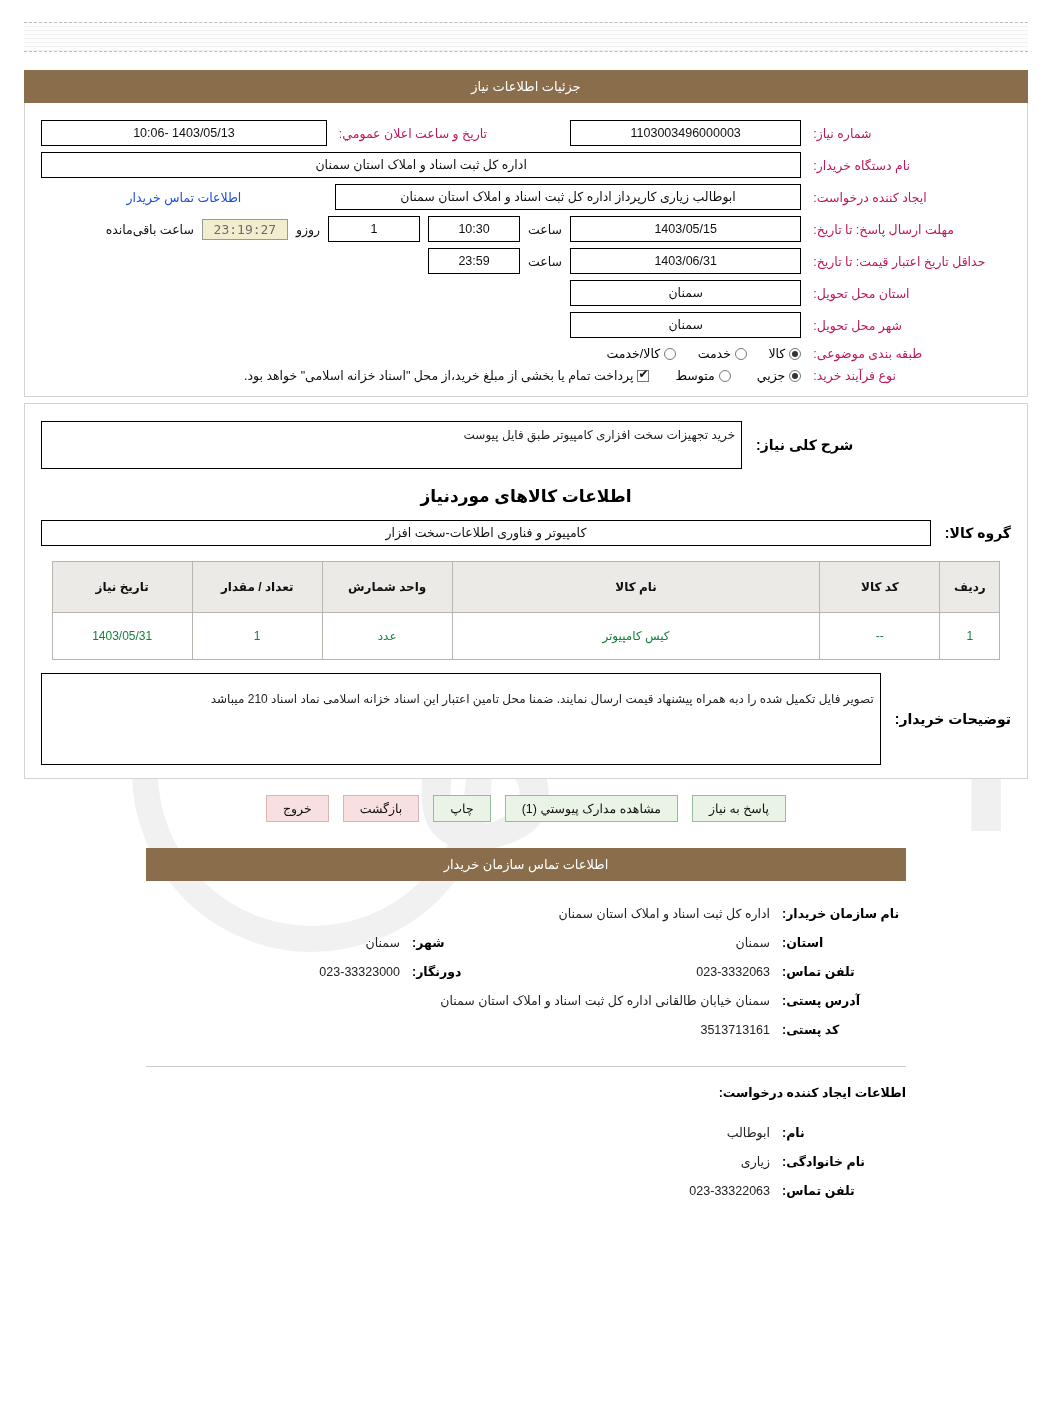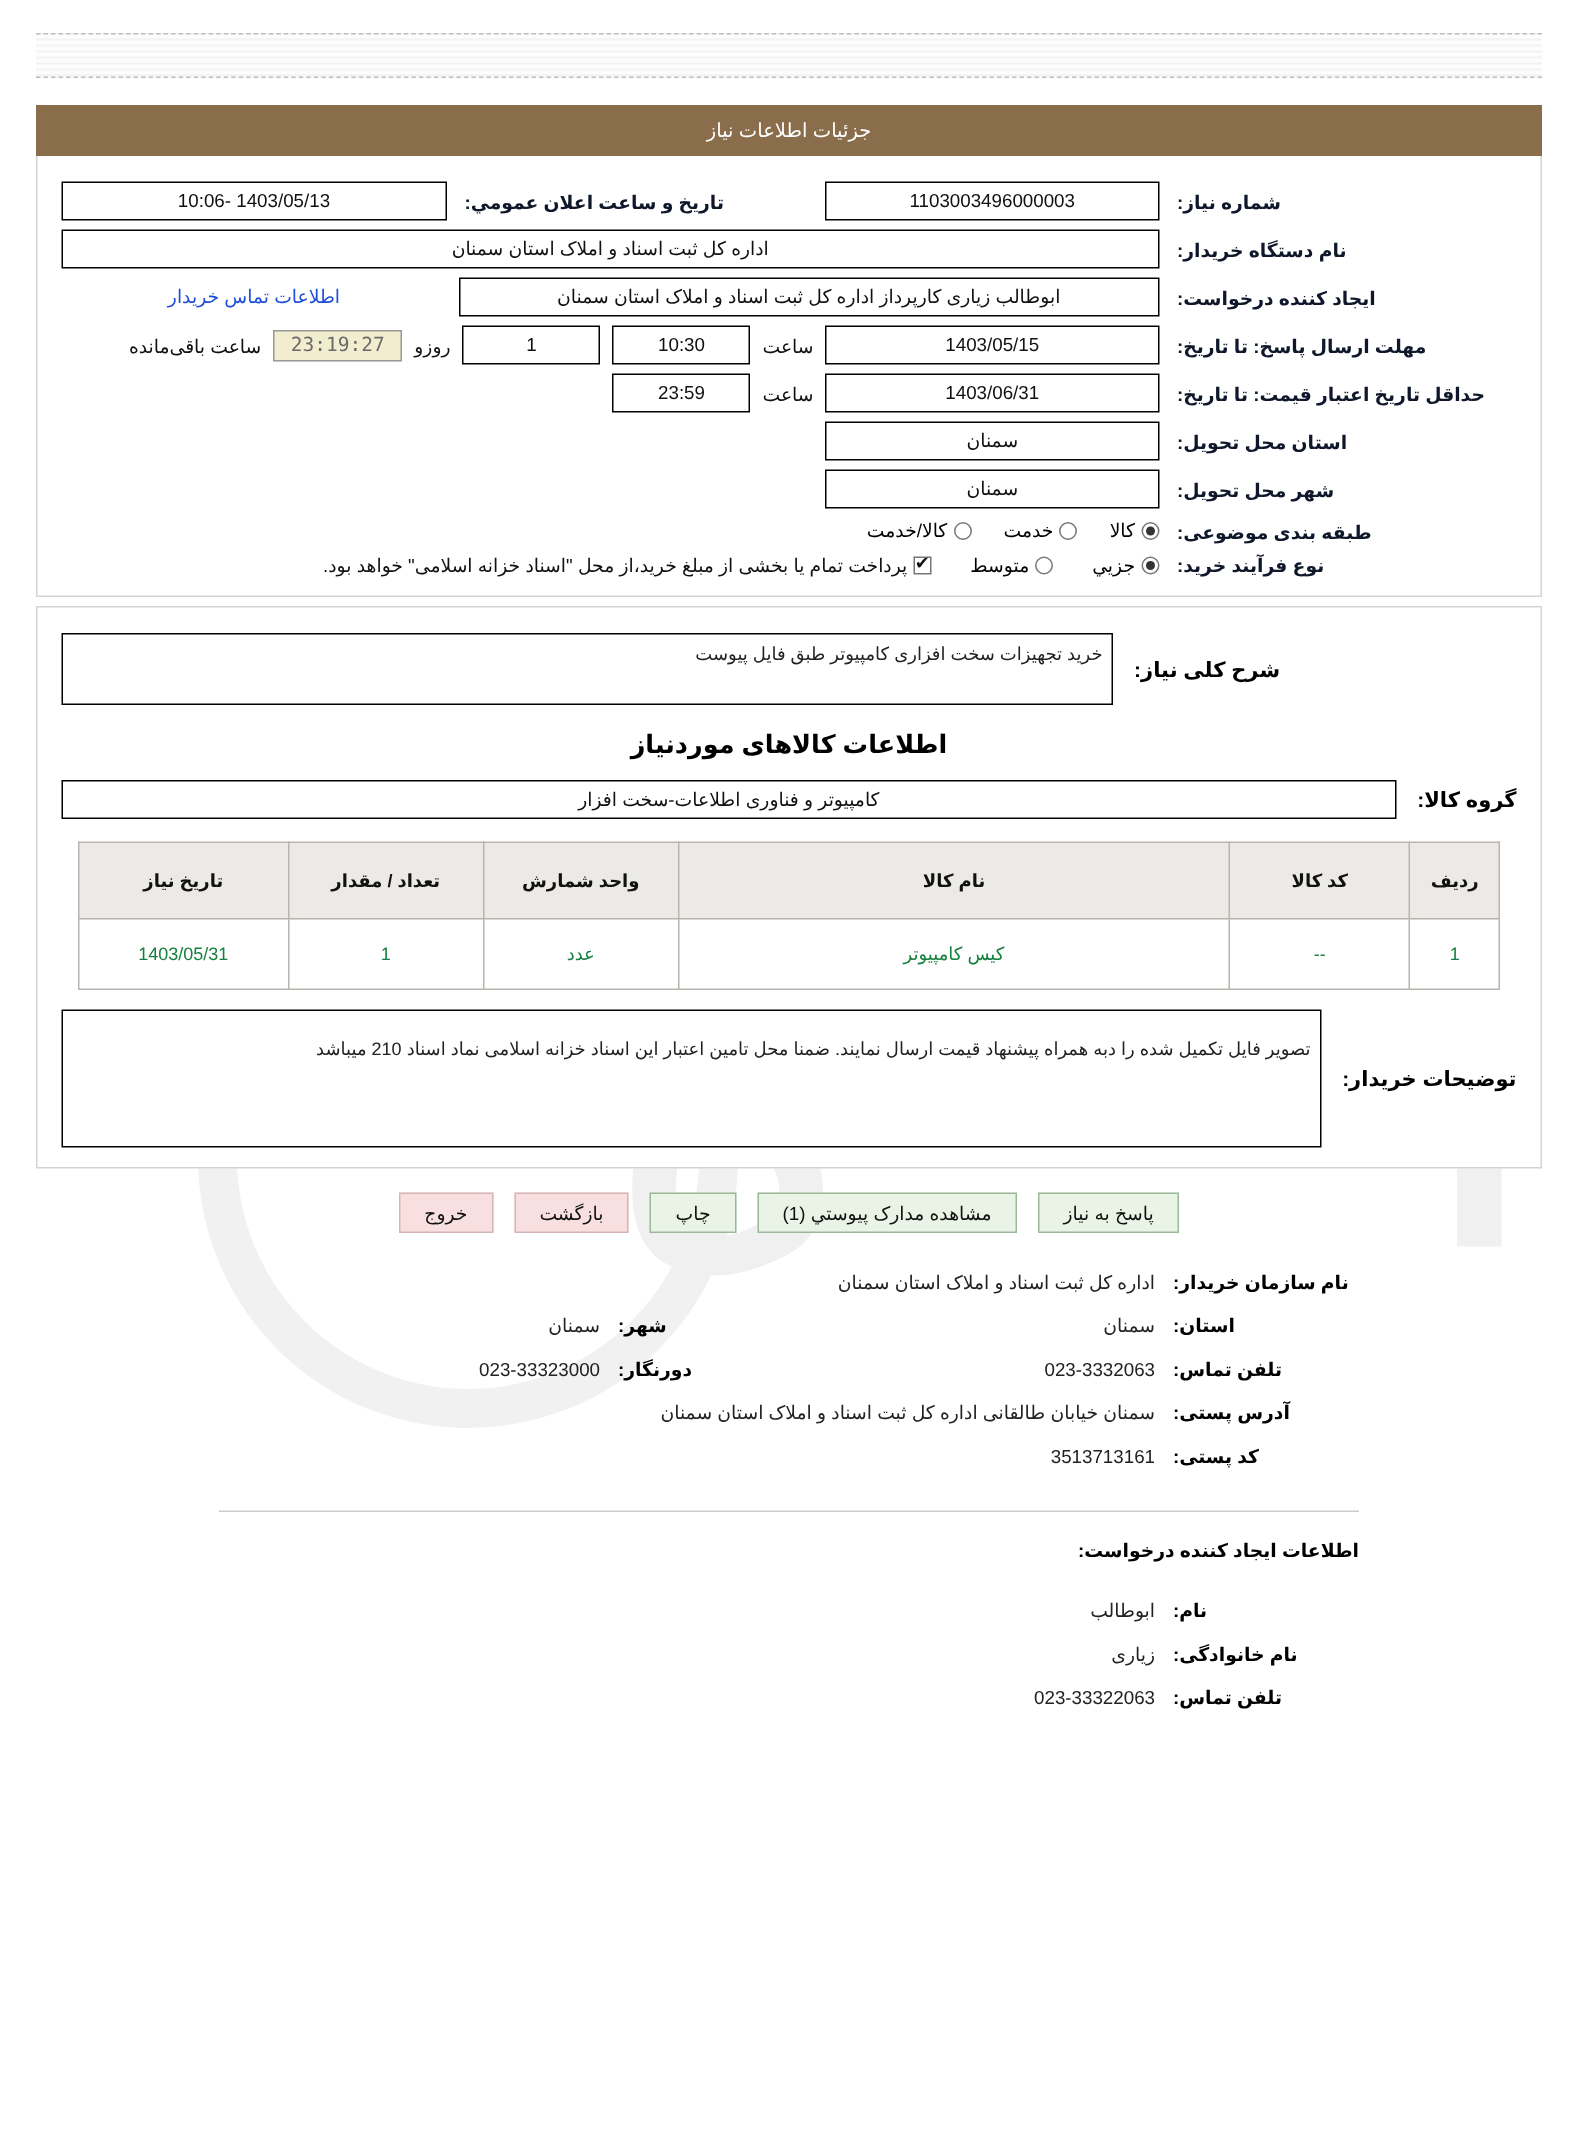--- a/index.html
+++ b/index.html
@@ -83,25 +83,24 @@
   .panel.second {
     border-top: 1px solid #d4d4d4;
     margin-top: 6px;
     padding-top: 14px;
   }
   table.form { width: 100%; border-collapse: collapse; }
   table.form td { padding: 3px 4px; vertical-align: middle; }
   .lbl {
     text-align: left;
     font-size: 12.5px;
-    color: #0f172a;
+    color: #be185d;
     white-space: nowrap;
     padding-left: 8px !important;
     width: 1px;
-    font-weight: bold;
   }
   .fld {
     border: 1px solid #000;
     background: #fff;
     height: 26px;
     line-height: 24px;
     font-size: 12.5px;
     text-align: center;
     color: #111;
     padding: 0 6px;
@@ -440,20 +439,21 @@
     </div>
 
     <div class="btn-row">
       <button class="btn">پاسخ به نیاز</button>
       <button class="btn">مشاهده مدارک پیوستي (1)</button>
       <button class="btn">چاپ</button>
       <button class="btn pink">بازگشت</button>
       <button class="btn pink">خروج</button>
     </div>
 
+    <div class="contact-bar">اطلاعات تماس سازمان خریدار</div>
 
     <table class="contact">
       <tbody>
           <tr>
         <td class="c-lbl">نام سازمان خریدار:</td>
         <td class="c-val" colspan="3">اداره کل ثبت اسناد و املاک استان سمنان</td>
       </tr>
       <tr>
         <td class="c-lbl">استان:</td>
         <td class="c-val" style="width:240px;">سمنان</td>

